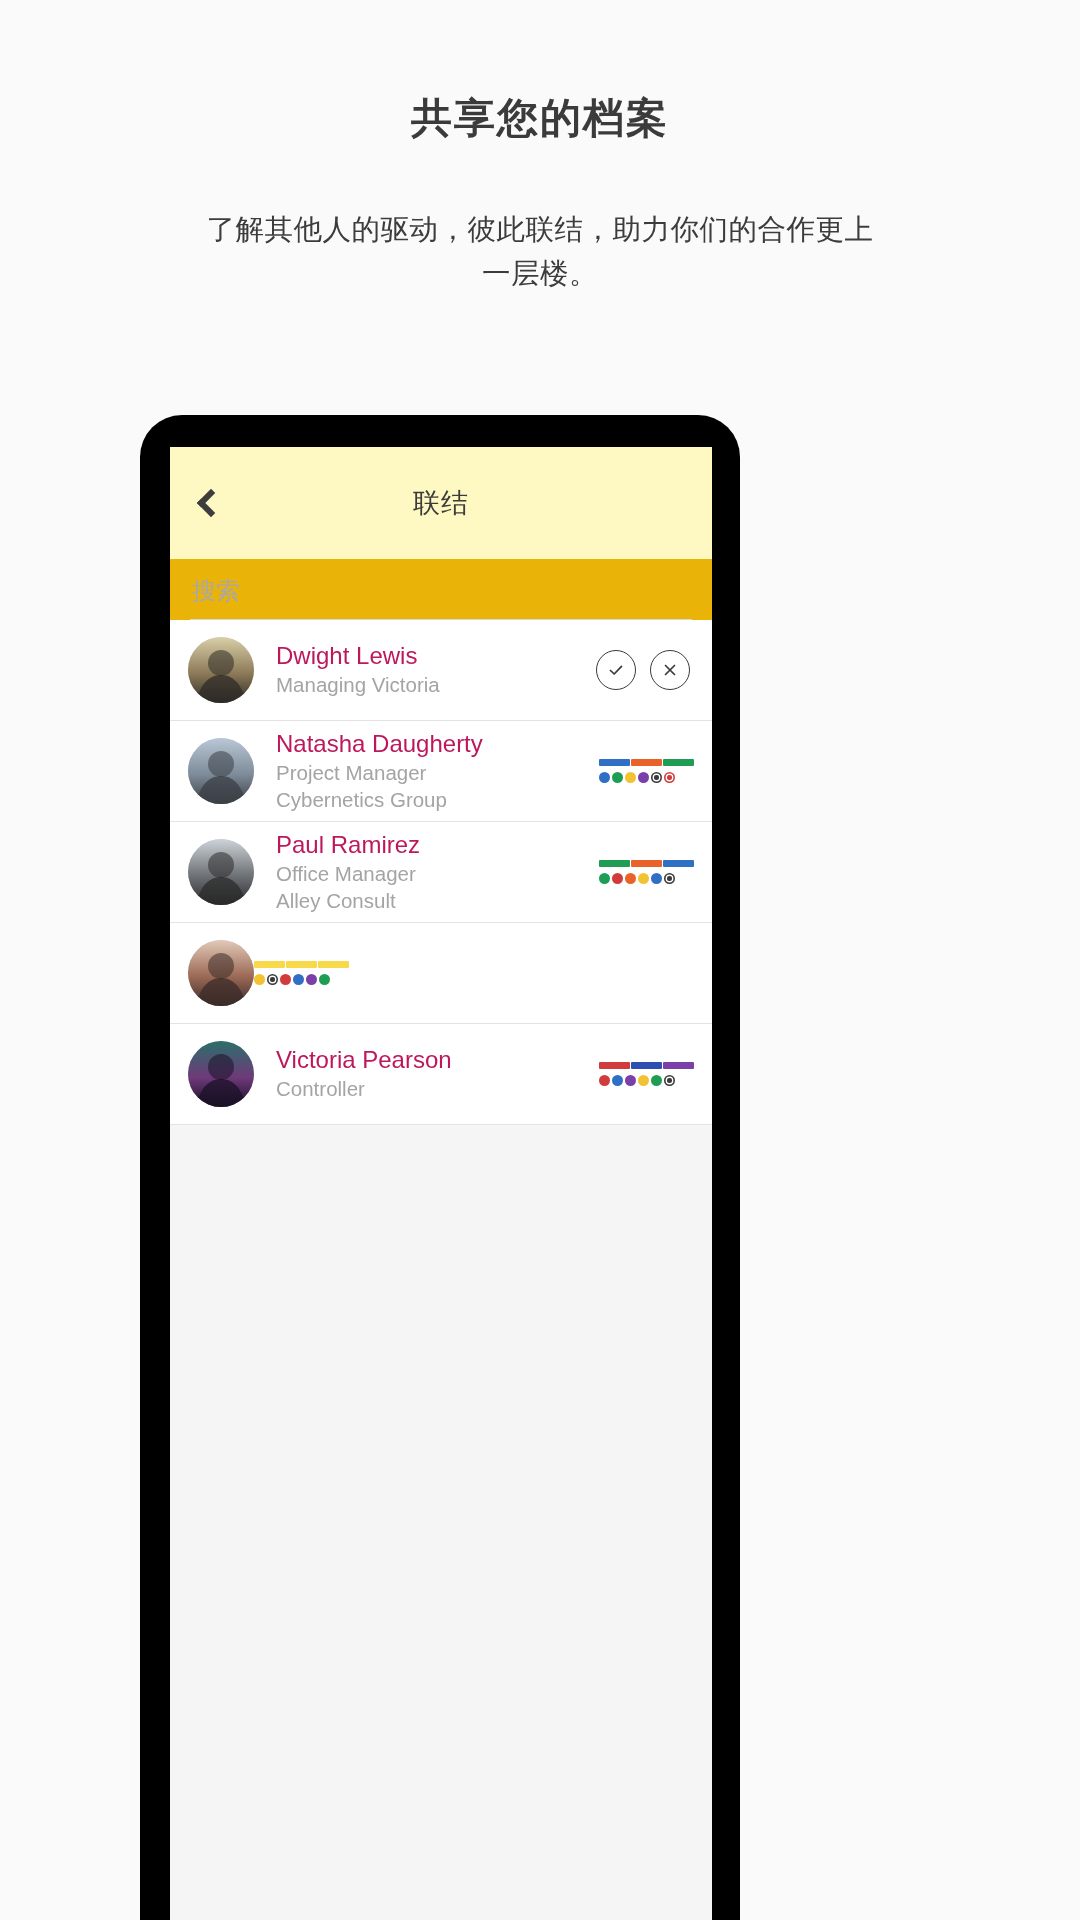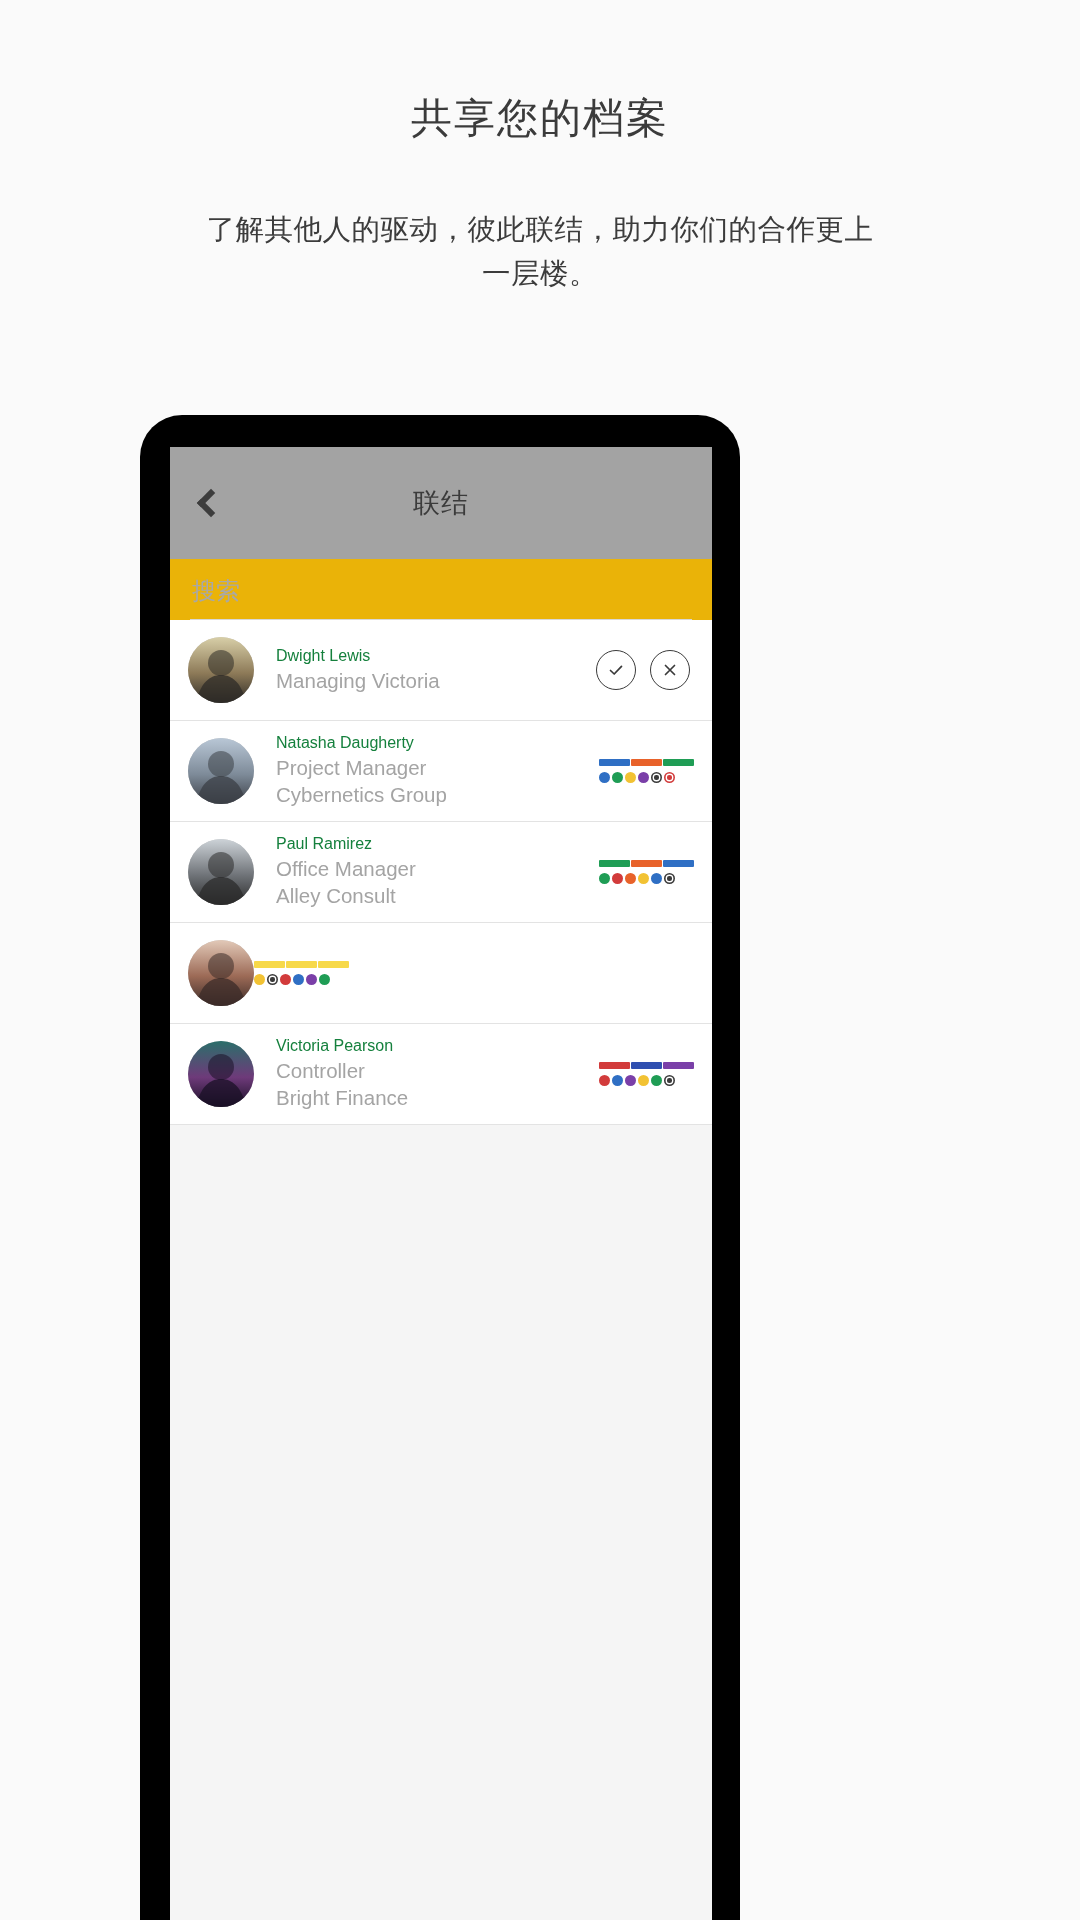--- a/index.html
+++ b/index.html
@@ -18,21 +18,21 @@
     background: #fafafa;
   }
 
   
   .promo {
     padding-top: 92px;
     text-align: center;
   }
   .promo-title {
     font-size: 41px;
-    font-weight: 400;
+    font-weight: 700;
     color: #3b3b3b;
     letter-spacing: 2px;
     line-height: 1.3;
   }
   .promo-sub {
     margin: 62px auto 17px;
     width: 690px;
     font-size: 28.5px;
     font-weight: 400;
     color: #3c3c3c;
@@ -58,21 +58,21 @@
     overflow: hidden;
     position: relative;
   }
 
   
   .appbar {
     position: relative;
     height: 112px;
     display: flex;
     align-items: center;
-    background: #a3a3a3;
+    background: #fef9c3;
   }
   .back-btn {
     position: absolute;
     left: 10px;
     top: 50%;
     transform: translateY(-50%);
     width: 56px; height: 56px;
     display: flex; align-items: center; justify-content: center;
     cursor: pointer;
   }
@@ -129,22 +129,22 @@
     position: relative;
   }
   .avatar svg { display:block; width:100%; height:100%; }
 
   .info {
     flex: 1 1 auto;
     padding-left: 22px;
     min-width: 0;
   }
   .name {
-    font-size: 16px;
-    color: #15803d;
+    font-size: 24px;
+    color: #be185d;
     line-height: 1.18;
     white-space: nowrap;
   }
   .role, .company {
     font-size: 20.5px;
     color: #a4a4a4;
     line-height: 1.2;
     white-space: nowrap;
   }
   .role { padding-top: 3px; }
@@ -354,21 +354,20 @@
                   </linearGradient>
                 </defs>
                 <rect width="66" height="66" fill="url(#ag4)"></rect>
                 <circle cx="33" cy="26" r="13" fill="#1a1026" opacity="0.55"></circle>
                 <path d="M8 66 C12 46 22 38 33 38 C44 38 54 46 58 66 Z" fill="#1a1026" opacity="0.75"></path>
               </svg>
             </div>
             <div class="info">
               <div class="name">Victoria Pearson</div>
               <div class="role">Controller</div>
-              <div class="company">Bright Finance</div>
             </div>
             <div class="strip">
               <div class="bars">
                 <i style="background: rgb(210, 59, 59);"></i>
                 <i style="background: rgb(47, 79, 176);"></i>
                 <i style="background: rgb(122, 63, 168);"></i>
               </div>
               <div class="dots">
                 <i style="color: rgb(210, 59, 59); background: rgb(210, 59, 59);"></i>
                 <i style="color: rgb(47, 111, 196); background: rgb(47, 111, 196);"></i>

